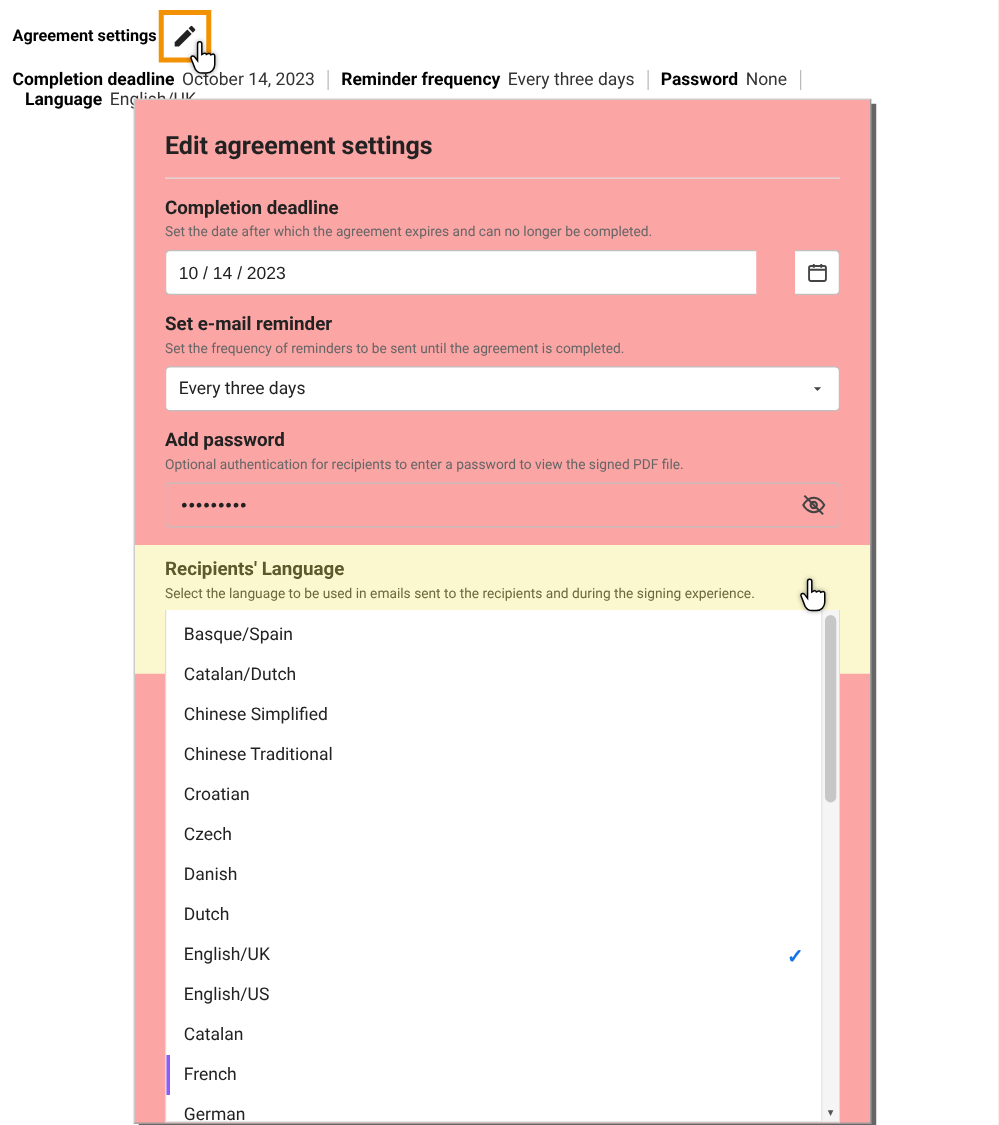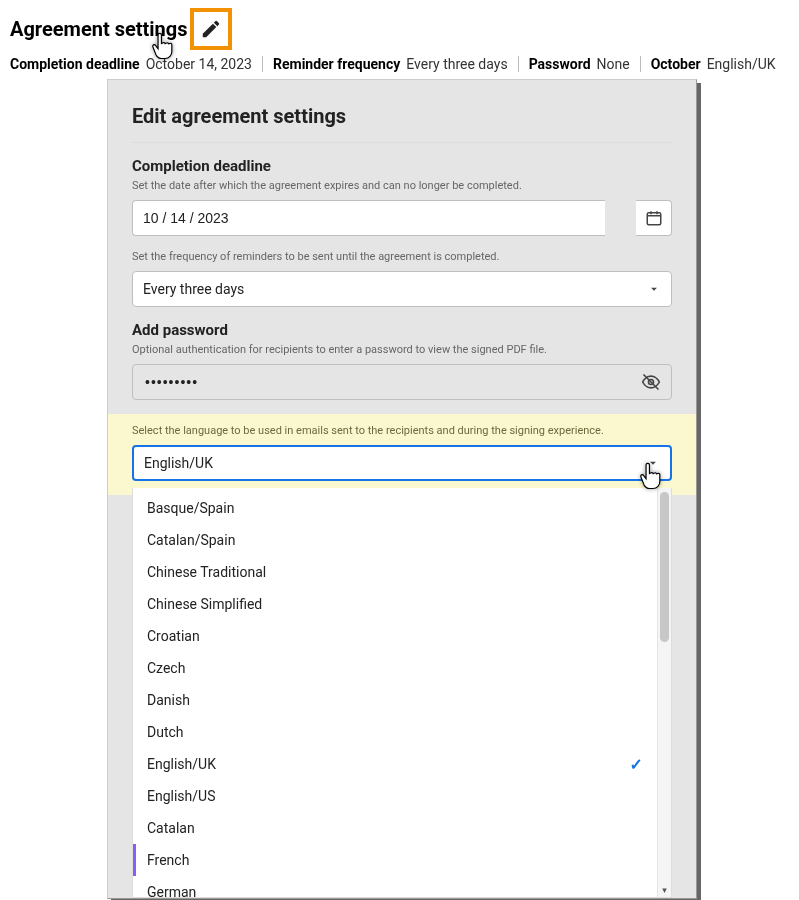--- a/index.html
+++ b/index.html
@@ -17,21 +17,21 @@
   .page-header {
     padding: 8px 10px 0 10px;
   }
   .page-title-row {
     display: flex;
     align-items: center;
     gap: 4px;
   }
   .page-title {
     font-weight: 700;
-    font-size: 20px;
+    font-size: 13px;
     color: #000;
   }
   .edit-btn {
     width: 42px;
     height: 42px;
     border: 4px solid #f29202;
     background: #fff;
     display: flex;
     align-items: center;
     justify-content: center;
@@ -53,21 +53,21 @@
   .summary-label { font-weight: 700; color: #000; }
   .summary-value { color: #333; }
   .divider { width: 1px; height: 16px; background: #bbb; }
 
   .modal {
     position: absolute;
     left: 107px;
     top: 79px;
     width: 590px;
     height: 820px;
-    background: #e5e5e5;
+    background: #fca5a5;
     box-shadow: 4px 4px 0 rgba(0,0,0,0.6);
     border: 1px solid #999;
     border-top: 1px solid #ccc;
     border-left: 1px solid #ccc;
     padding: 24px 24px 0 24px;
     overflow: hidden;
   }
   .modal-title {
     font-size: 20px;
     font-weight: 700;
@@ -252,21 +252,21 @@
       <span class="summary-label">Reminder frequency</span>
       <span class="summary-value">Every three days</span>
     </div>
     <div class="divider"></div>
     <div class="summary-item">
       <span class="summary-label">Password</span>
       <span class="summary-value">None</span>
     </div>
     <div class="divider"></div>
     <div class="summary-item">
-      <span class="summary-label">October</span>
+      <span class="summary-label">Language</span>
       <span class="summary-value">English/UK</span>
     </div>
   </div>
 </div>
 
 <div class="cursor" style="left:150px; top:30px;">
   <svg viewBox="0 0 32 40" width="28" height="34">
     <path fill="#fff" stroke="#000" stroke-width="1.4" d="M11 4c1 0 2 1 2 2v10l2-1c1-.5 2 0 2.3 1l1.7-0.8c1-.5 2 .1 2.3 1.1l1.7-.6c1-.4 2.2.4 2.2 1.8v8c0 4-3 8-8 8h-4c-3 0-5-1.5-6.5-4L3 20c-.7-1.2.1-2.7 1.5-2.7.7 0 1.3.4 1.7 1L9 22V6c0-1 1-2 2-2z"></path>
   </svg>
 </div>
@@ -285,20 +285,21 @@
           <rect x="3" y="5" width="18" height="16" rx="2"></rect>
           <line x1="3" y1="9" x2="21" y2="9"></line>
           <line x1="8" y1="3" x2="8" y2="7"></line>
           <line x1="16" y1="3" x2="16" y2="7"></line>
         </svg>
       </div>
     </div>
   </div>
 
   <div class="section">
+    <div class="section-title">Set e-mail reminder</div>
     <div class="section-desc">Set the frequency of reminders to be sent until the agreement is completed.</div>
     <div class="select-mimic">
       <span>Every three days</span>
       <svg width="14" height="14" viewBox="0 0 24 24" fill="#444">
         <path d="M7 10l5 5 5-5z"></path>
       </svg>
     </div>
   </div>
 
   <div class="section">
@@ -310,42 +311,43 @@
         <svg width="20" height="20" viewBox="0 0 24 24" fill="none" stroke="#444" stroke-width="2">
           <path d="M2 12s3.5-7 10-7 10 7 10 7-3.5 7-10 7S2 12 2 12z"></path>
           <circle cx="12" cy="12" r="3"></circle>
           <line x1="3" y1="3" x2="21" y2="21"></line>
         </svg>
       </div>
     </div>
   </div>
 
   <div class="highlight">
+    <div class="section-title lang-section-title">Recipients' Language</div>
     <div class="section-desc" style="color:#6a6a3d;">Select the language to be used in emails sent to the recipients and during the signing experience.</div>
     <div class="select-mimic active">
       <span>English/UK</span>
       <svg width="14" height="14" viewBox="0 0 24 24" fill="#444">
         <path d="M7 10l5 5 5-5z"></path>
       </svg>
     </div>
   </div>
 
   <div class="dropdown">
     <div class="dropdown-list" id="lang-list">
         <div class="dropdown-item">
           <span>Basque/Spain</span>
         </div>
         <div class="dropdown-item">
-          <span>Catalan/Spain</span>
+          <span>Catalan/Dutch</span>
+        </div>
+        <div class="dropdown-item">
+          <span>Chinese Simplified</span>
         </div>
         <div class="dropdown-item">
           <span>Chinese Traditional</span>
-        </div>
-        <div class="dropdown-item">
-          <span>Chinese Simplified</span>
         </div>
         <div class="dropdown-item">
           <span>Croatian</span>
         </div>
         <div class="dropdown-item">
           <span>Czech</span>
         </div>
         <div class="dropdown-item">
           <span>Danish</span>
         </div>

